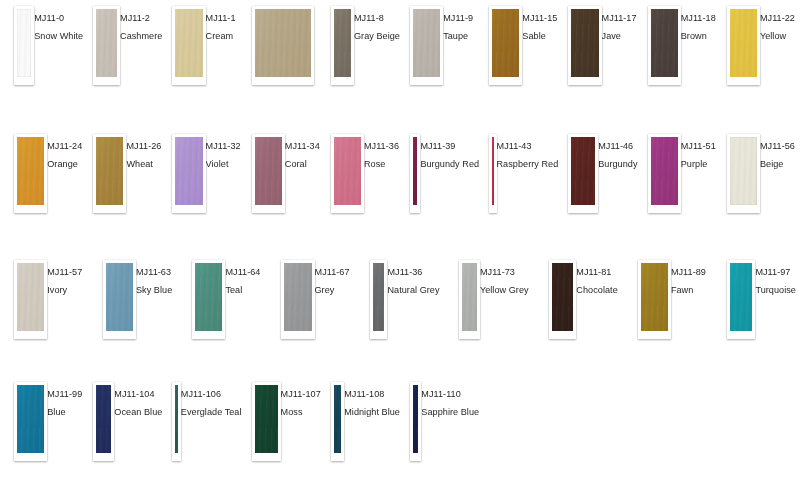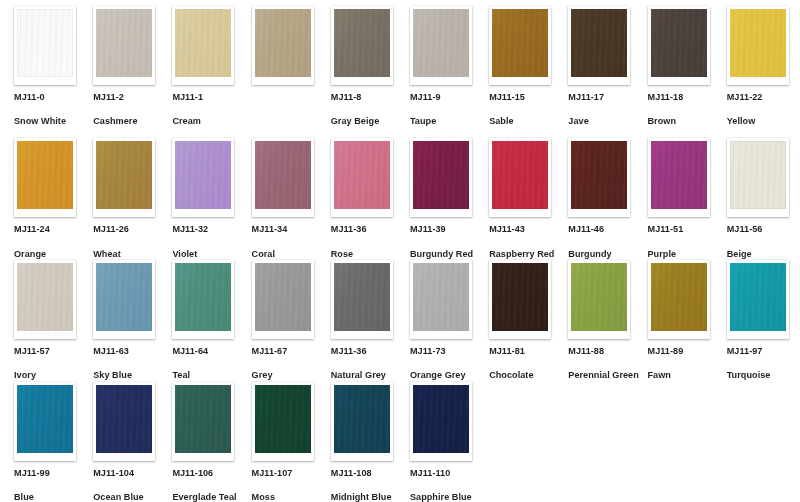--- a/index.html
+++ b/index.html
@@ -25,33 +25,32 @@
   }
 
   .swatch-row {
     display: flex;
     flex-direction: row;
     align-items: flex-start;
     height: 121px;
     width: 792px;
   }
   .swatch-row.row-1 { height: 128px; }
-  .swatch-row.row-2 { height: 126px; align-items: flex-end; }
+  .swatch-row.row-2 { height: 126px; }
   .swatch-row.row-3 { height: 122px; justify-content: space-between; }
   .swatch-row.row-4 { height: 123px; }
 
   .swatch-cell {
     width: 79.2px;
     flex: 0 0 79.2px;
     display: flex;
-    flex-direction: column;
+    flex-direction: row;
     align-items: flex-start;
     padding-left: 10px;
     position: relative;
-    font-weight: bold;
   }
 
   .swatch-chip-wrap {
     width: 62px;
     height: 79px;
     background: #ffffff;
     padding: 3px 3px 8px 3px;
     box-shadow: 0 1px 2px rgba(0,0,0,0.30), 0 0 1px rgba(0,0,0,0.22);
     position: relative;
   }
@@ -83,21 +82,21 @@
     line-height: 1.35;
   }
   .swatch-code,
   .swatch-name {
     display: block;
     font-size: 9.1px;
     letter-spacing: 0.05px;
     color: #231f20;
     white-space: nowrap;
   }
-  .swatch-name { margin-top: 12px; }
+  .swatch-name { margin-top: 6px; }
 
   .swatch-cell.empty .swatch-chip-wrap,
   .swatch-cell.empty .swatch-labels { visibility: hidden; }
 </style>
 </head>
 <body>
 
 <div id="swatch-chart">
     <div class="swatch-row row-1">
       <div class="swatch-cell">
@@ -324,43 +323,34 @@
           <span class="swatch-code">MJ11-36</span>
           <span class="swatch-name">Natural Grey</span>
         </div>
       </div>
       <div class="swatch-cell">
         <div class="swatch-chip-wrap">
           <div class="swatch-chip" title="Silver Grey" style="background-color: rgb(176, 178, 176);"></div>
         </div>
         <div class="swatch-labels">
           <span class="swatch-code">MJ11-73</span>
-          <span class="swatch-name">Orange Grey</span>
+          <span class="swatch-name">Yellow Grey</span>
         </div>
       </div>
       <div class="swatch-cell">
         <div class="swatch-chip-wrap">
           <div class="swatch-chip" title="Chocolate" style="background-color: rgb(51, 33, 26);"></div>
         </div>
         <div class="swatch-labels">
           <span class="swatch-code">MJ11-81</span>
           <span class="swatch-name">Chocolate</span>
         </div>
       </div>
       <div class="swatch-cell">
         <div class="swatch-chip-wrap">
-          <div class="swatch-chip" title="Perennial Green" style="background-color: rgb(139, 163, 69);"></div>
-        </div>
-        <div class="swatch-labels">
-          <span class="swatch-code">MJ11-88</span>
-          <span class="swatch-name">Perennial Green</span>
-        </div>
-      </div>
-      <div class="swatch-cell">
-        <div class="swatch-chip-wrap">
           <div class="swatch-chip" title="Fawn" style="background-color: rgb(156, 126, 33);"></div>
         </div>
         <div class="swatch-labels">
           <span class="swatch-code">MJ11-89</span>
           <span class="swatch-name">Fawn</span>
         </div>
       </div>
       <div class="swatch-cell">
         <div class="swatch-chip-wrap">
           <div class="swatch-chip" title="Turquoise" style="background-color: rgb(20, 156, 168);"></div>

